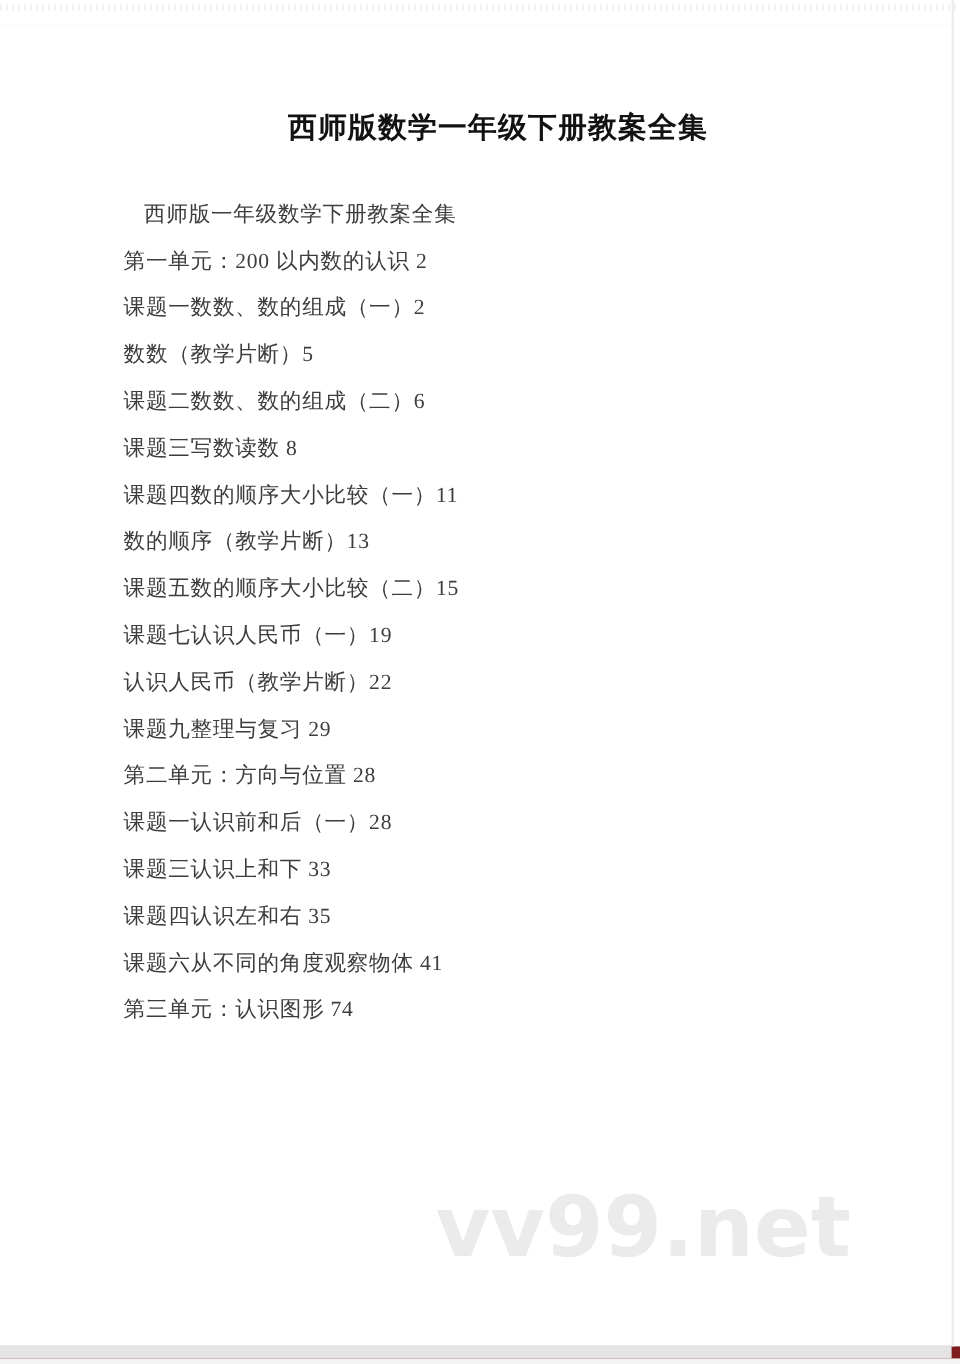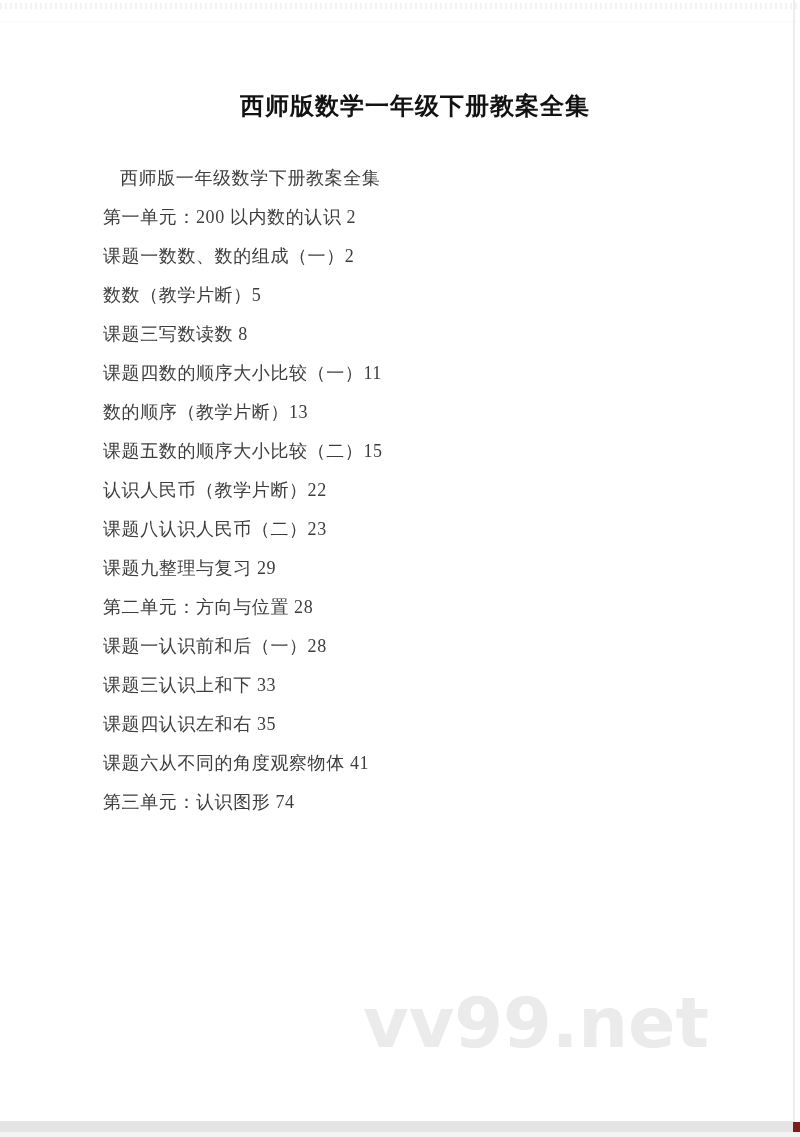--- a/index.html
+++ b/index.html
@@ -116,26 +116,27 @@
     <div class="faint-rule"></div>
 
     <h1 class="doc-title">西师版数学一年级下册教案全集</h1>
 
     <div class="toc">
       <div class="toc-line toc-heading">西师版一年级数学下册教案全集</div>
       <div id="toc-entries">
           <div class="toc-line">第一单元：200 以内数的认识 2</div>
           <div class="toc-line">课题一数数、数的组成（一）2</div>
           <div class="toc-line">数数（教学片断）5</div>
+          <div class="toc-line">课题二数数、数的组成（二）6</div>
           <div class="toc-line">课题三写数读数 8</div>
           <div class="toc-line">课题四数的顺序大小比较（一）11</div>
           <div class="toc-line">数的顺序（教学片断）13</div>
           <div class="toc-line">课题五数的顺序大小比较（二）15</div>
+          <div class="toc-line">课题七认识人民币（一）19</div>
           <div class="toc-line">认识人民币（教学片断）22</div>
-          <div class="toc-line">课题八认识人民币（二）23</div>
           <div class="toc-line">课题九整理与复习 29</div>
           <div class="toc-line">第二单元：方向与位置 28</div>
           <div class="toc-line">课题一认识前和后（一）28</div>
           <div class="toc-line">课题三认识上和下 33</div>
           <div class="toc-line">课题四认识左和右 35</div>
           <div class="toc-line">课题六从不同的角度观察物体 41</div>
           <div class="toc-line">第三单元：认识图形 74</div>
         </div>
     </div>
 

